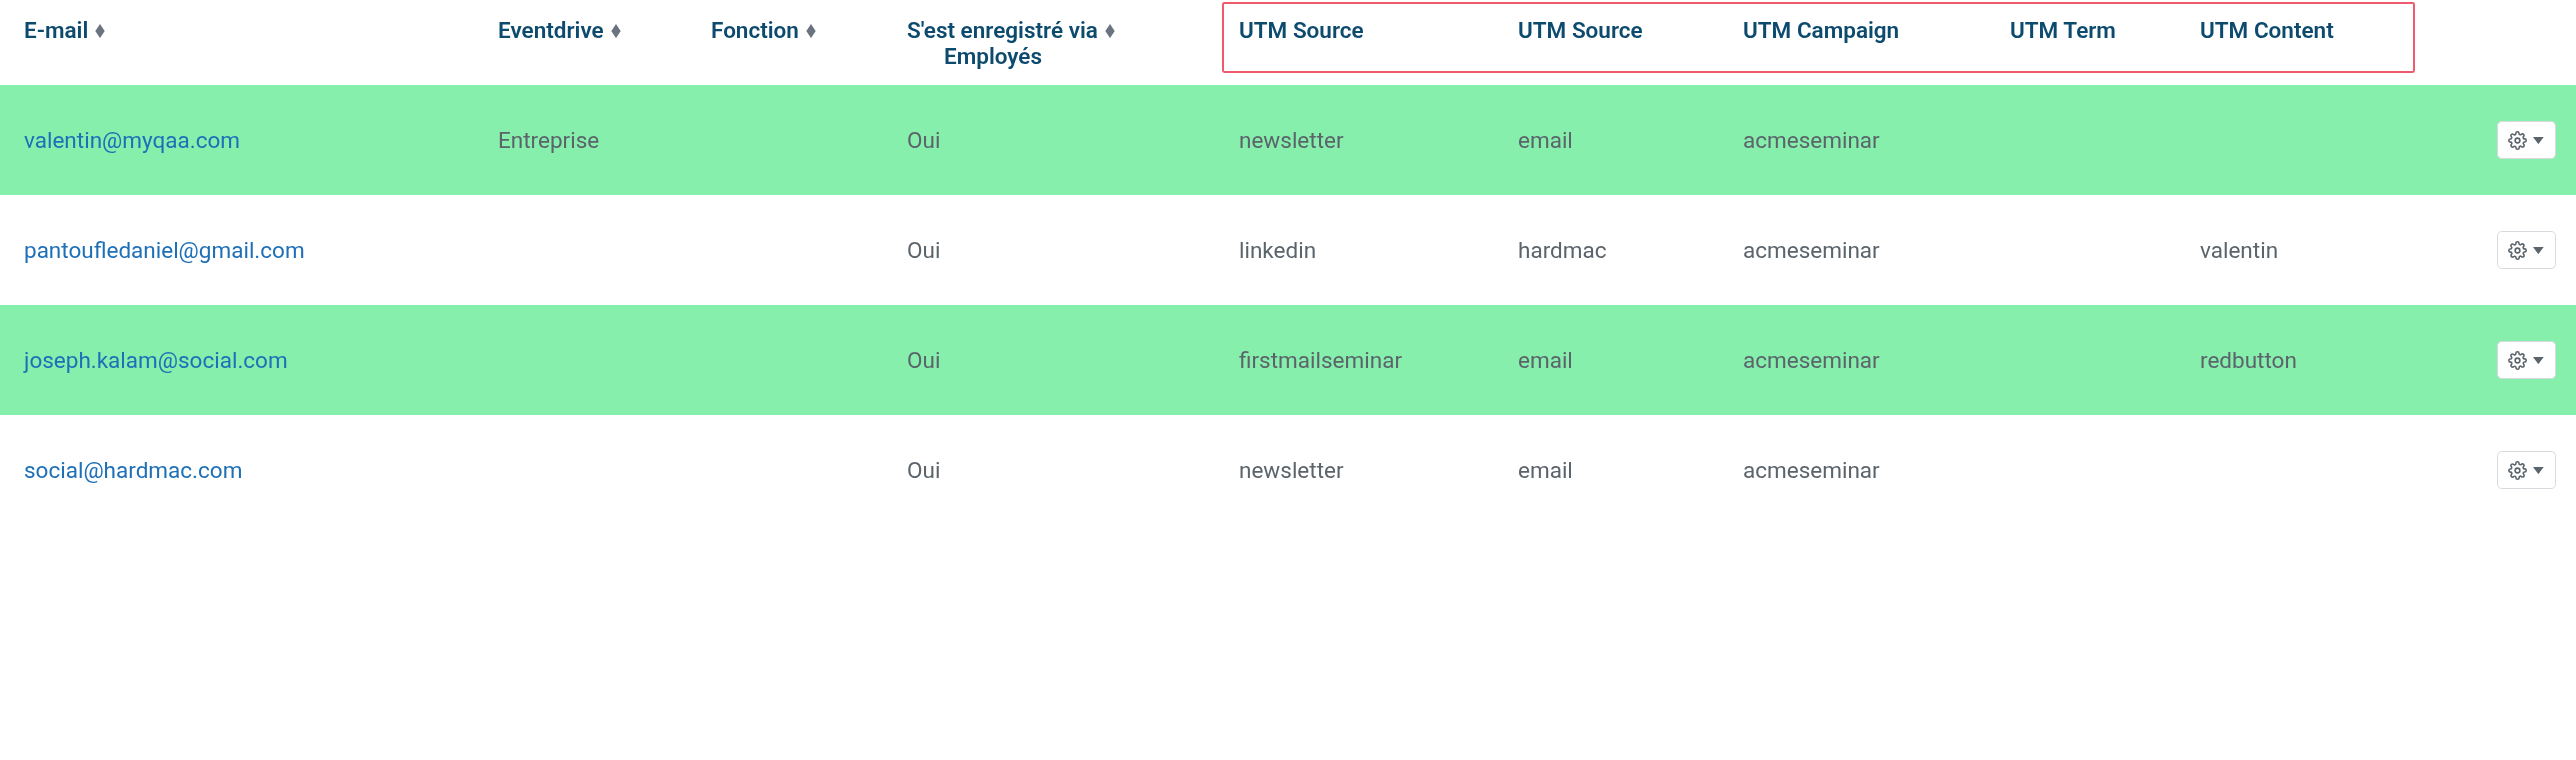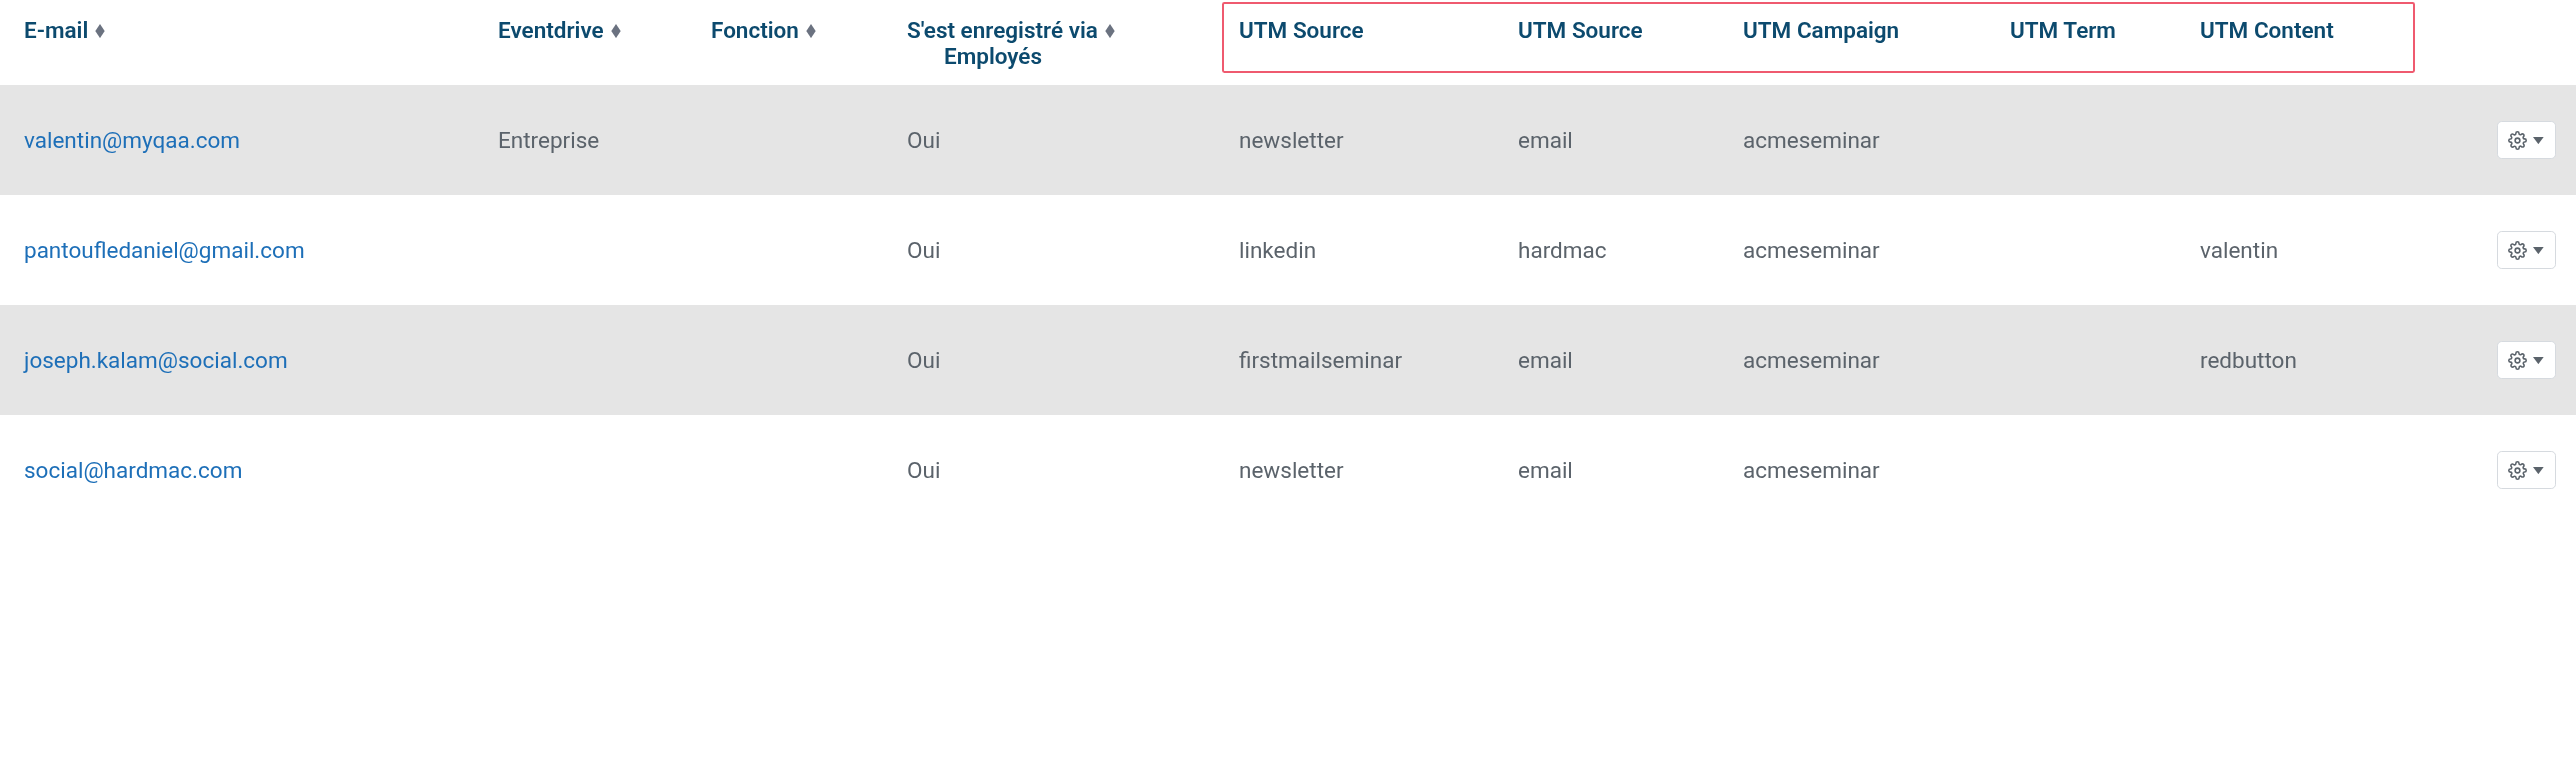--- a/index.html
+++ b/index.html
@@ -33,21 +33,21 @@
   thead th .hdr-text { display: inline-block; }
   thead th .sub { display: block; margin-left: 37px; }
   .sort-icon {
     display: inline-flex;
     flex-direction: column;
     line-height: 0;
     margin-top: 7.1px;
   }
   .sort-icon svg { display: block; }
   tbody tr { height: 110px; }
-  tbody tr.stripe-a { background: #e5e5e5; }
+  tbody tr.stripe-a { background: #86efac; }
   tbody tr.stripe-b { background: #ffffff; }
   tbody td {
     padding: 0 12px 0 24px;
     vertical-align: middle;
     color: #5b636b;
     white-space: nowrap;
     overflow: hidden;
     text-overflow: ellipsis;
   }
   tbody td.email a {

